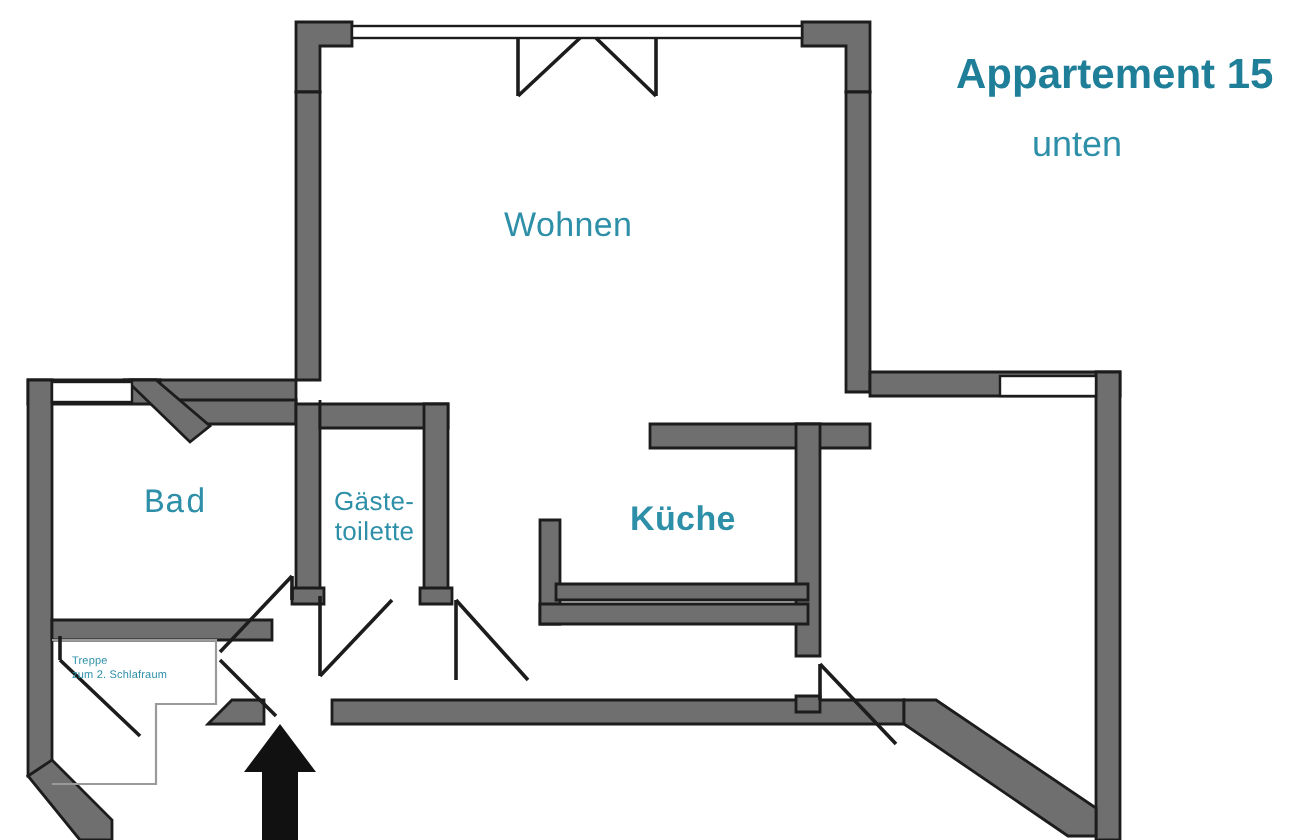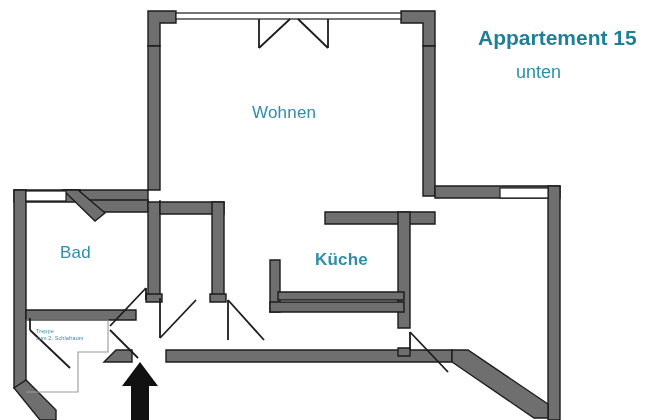--- a/index.html
+++ b/index.html
@@ -174,22 +174,26 @@
       <path d="M140,362 L158,386 L149,386 L149,420 L131,420 L131,386 L122,386 Z" fill="#111111" stroke="none"></path>
     </g>
 
   </svg>
 
   <div id="plan-title">Appartement 15</div>
   <div id="plan-subtitle">unten</div>
 
   <div class="room-label" style="left:252px; top:103px;">Wohnen</div>
 
-  <div class="room-label" style="left:60px; top:243px;">Bad</div>
-
+  <div class="room-label" style="left:72px; top:243px;font-family:Liberation Mono, monospace;">Bad</div>
+
+  <div class="room-label small" style="left:167px; top:244px;">
+    <div>Gäste-</div>
+    <div>toilette</div>
+  </div>
 
   <div class="room-label" style="left:315px; top:250px;font-weight:bold;">Küche</div>
 
 
   <div class="room-label tiny" style="left:36px; top:328px;">
     <div>Treppe</div>
     <div>zum 2. Schlafraum</div>
   </div>
 
 </div>

